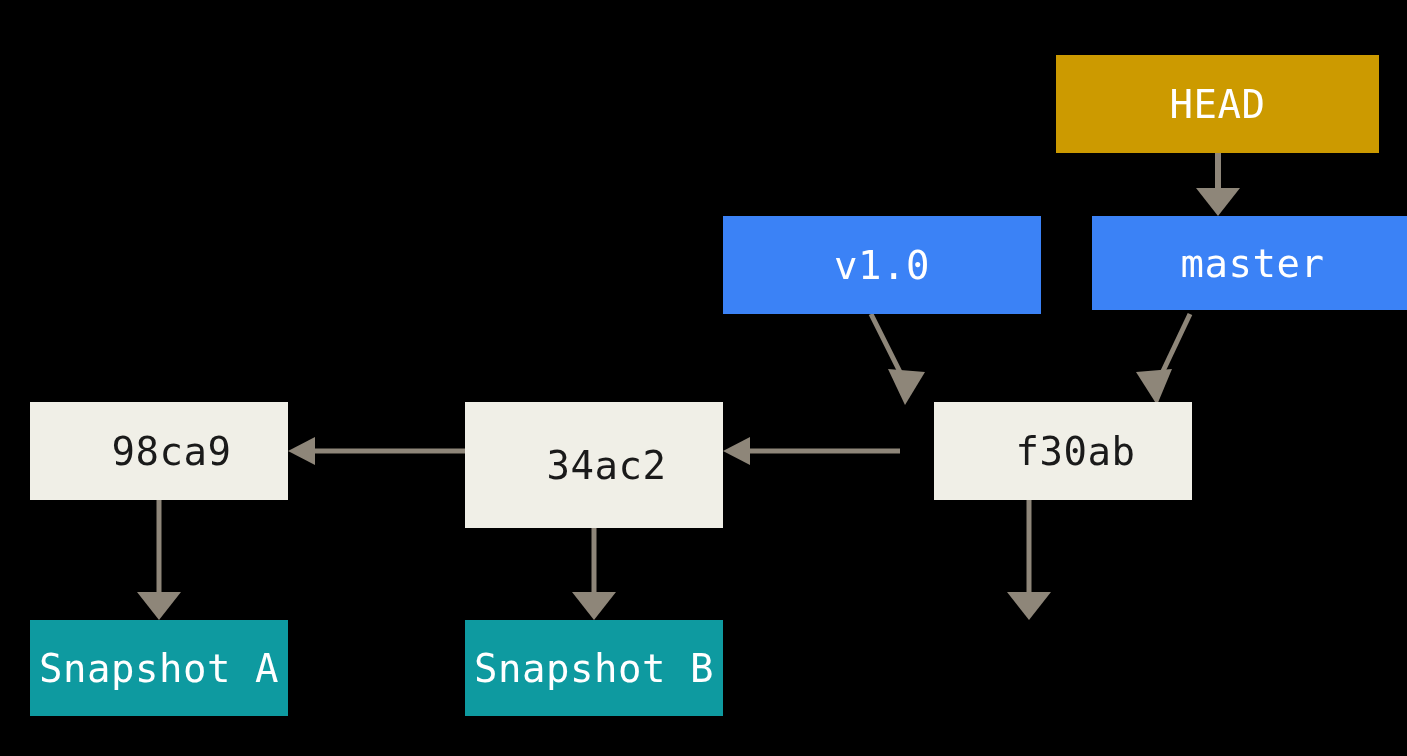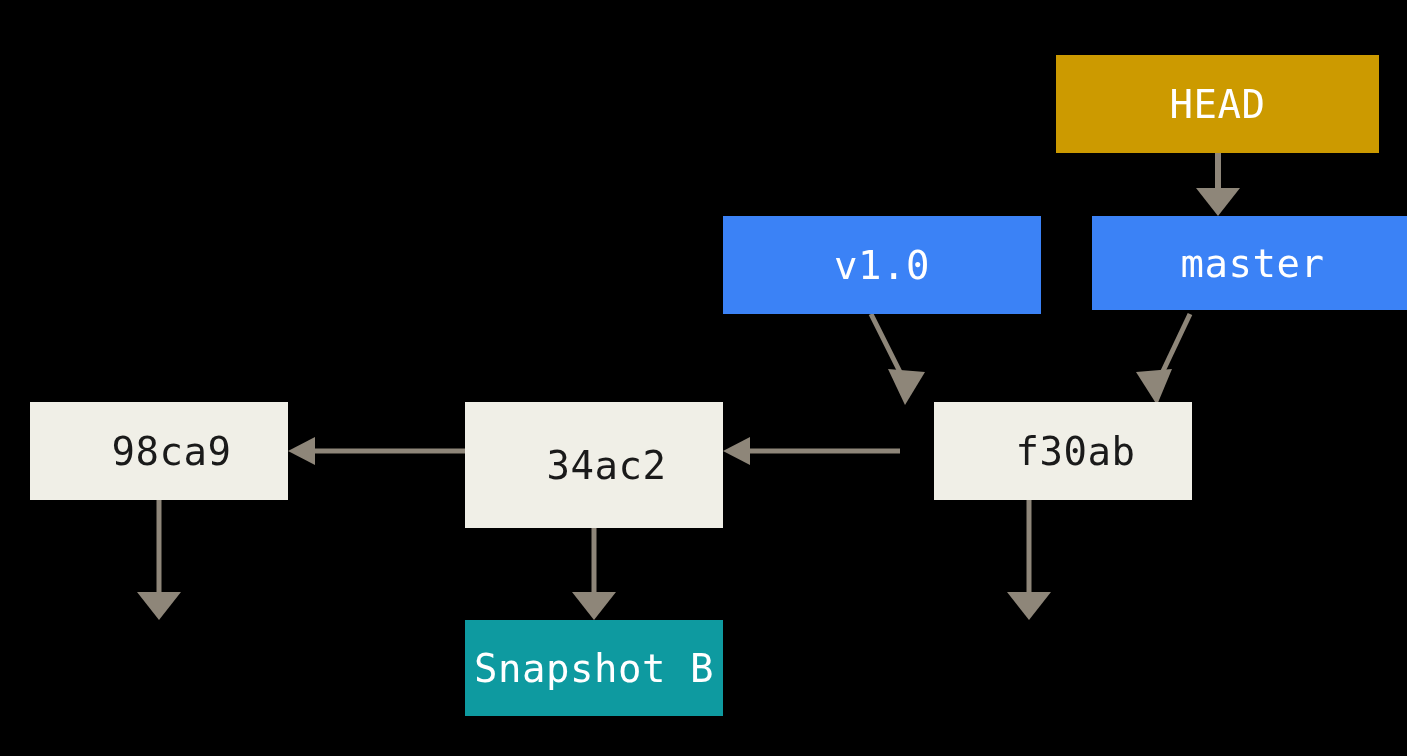--- a/index.html
+++ b/index.html
@@ -96,17 +96,18 @@
   <div class="node ref" style="left:723px; top:216px; width:318px; height:98px;">v1.0</div>
 
   <div class="node ref" style="left:1092px; top:216px; width:321px; height:94px;">master</div>
 
   <div class="node commit" style="left:30px; top:402px; width:258px; height:98px;">98ca9</div>
 
   <div class="node commit" style="left:465px; top:402px; width:258px; height:126px;">34ac2</div>
 
   <div class="node commit" style="left:900px; top:402px; width:258px; height:98px;margin-left:34px;">f30ab</div>
 
+  <div class="node snapshot" style="left:30px; top:620px; width:258px; height:96px;">Snapshot A</div>
 
   <div class="node snapshot" style="left:465px; top:620px; width:258px; height:96px;">Snapshot B</div>
 
 
 </div>
 
 </body></html>

